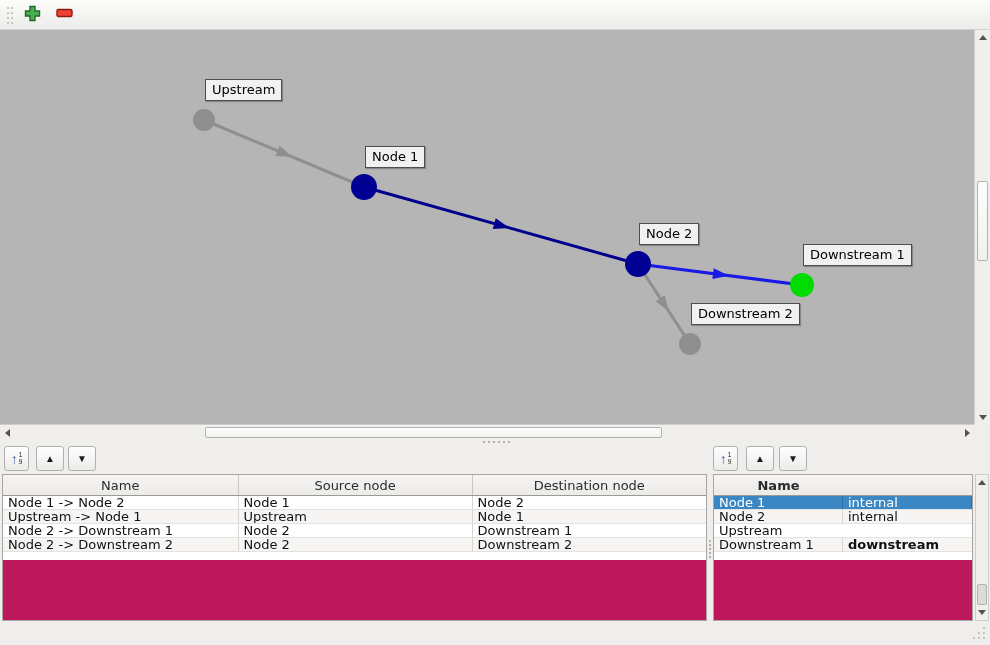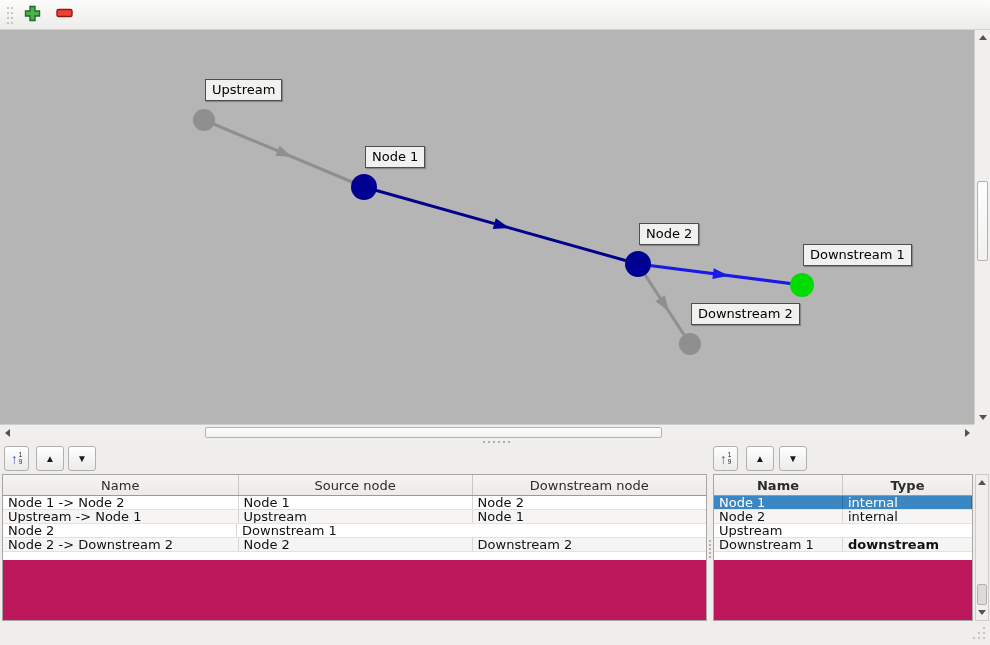--- a/index.html
+++ b/index.html
@@ -215,52 +215,52 @@
       <span>▲</span>
     </button>
   <button class="pbtn" style="left:779px;top:446px;width:28px;">
       <span>▼</span>
     </button>
 
   <div class="tbl" id="edges-table" style="left:2px;top:474px;width:705px;height:147px;">
       <div class="tbl-head">
         <div class="hcell" style="width: 33.5%;">Name</div>
         <div class="hcell" style="width: 33.3%; text-align: center;">Source node</div>
-        <div class="hcell" style="width: 33.2%;">Downstream node</div>
+        <div class="hcell" style="width: 33.2%;">Destination node</div>
       </div>
       <div class="tbl-row">
         <div class="cell" style="width: 33.5%;">Node 1 -&gt; Node 2</div>
         <div class="cell" style="width: 33.3%;">Node 1</div>
         <div class="cell" style="width: 33.2%;">Node 2</div>
       </div>
       <div class="tbl-row alt">
         <div class="cell" style="width: 33.5%;">Upstream -&gt; Node 1</div>
         <div class="cell" style="width: 33.3%;">Upstream</div>
         <div class="cell" style="width: 33.2%;">Node 1</div>
       </div>
       <div class="tbl-row">
+        <div class="cell" style="width: 33.5%;">Node 2 -&gt; Downstream 1</div>
         <div class="cell" style="width: 33.3%;">Node 2</div>
         <div class="cell" style="width: 33.2%;">Downstream 1</div>
       </div>
       <div class="tbl-row alt">
         <div class="cell" style="width: 33.5%;">Node 2 -&gt; Downstream 2</div>
         <div class="cell" style="width: 33.3%;">Node 2</div>
         <div class="cell" style="width: 33.2%;">Downstream 2</div>
       </div>
       <div class="tbl-empty"></div>
     </div>
 
   <div class="splitter-v">
       <span class="dots"></span>
     </div>
 
   <div class="tbl" id="nodes-table" style="left: 713px; top: 474px; width: 260px; height: 147px; --sel: #3a87c4;">
       <div class="tbl-head bold">
         <div class="hcell" style="width: 50%;">Name</div>
-        <div class="hcell" style="width: 50%;">Type</div>
       </div>
       <div class="tbl-row selected">
         <div class="cell" style="width: 50%;">Node 1</div>
         <div class="cell" style="width: 50%;">internal</div>
       </div>
       <div class="tbl-row alt">
         <div class="cell" style="width: 50%;">Node 2</div>
         <div class="cell" style="width: 50%;">internal</div>
       </div>
       <div class="tbl-row">

